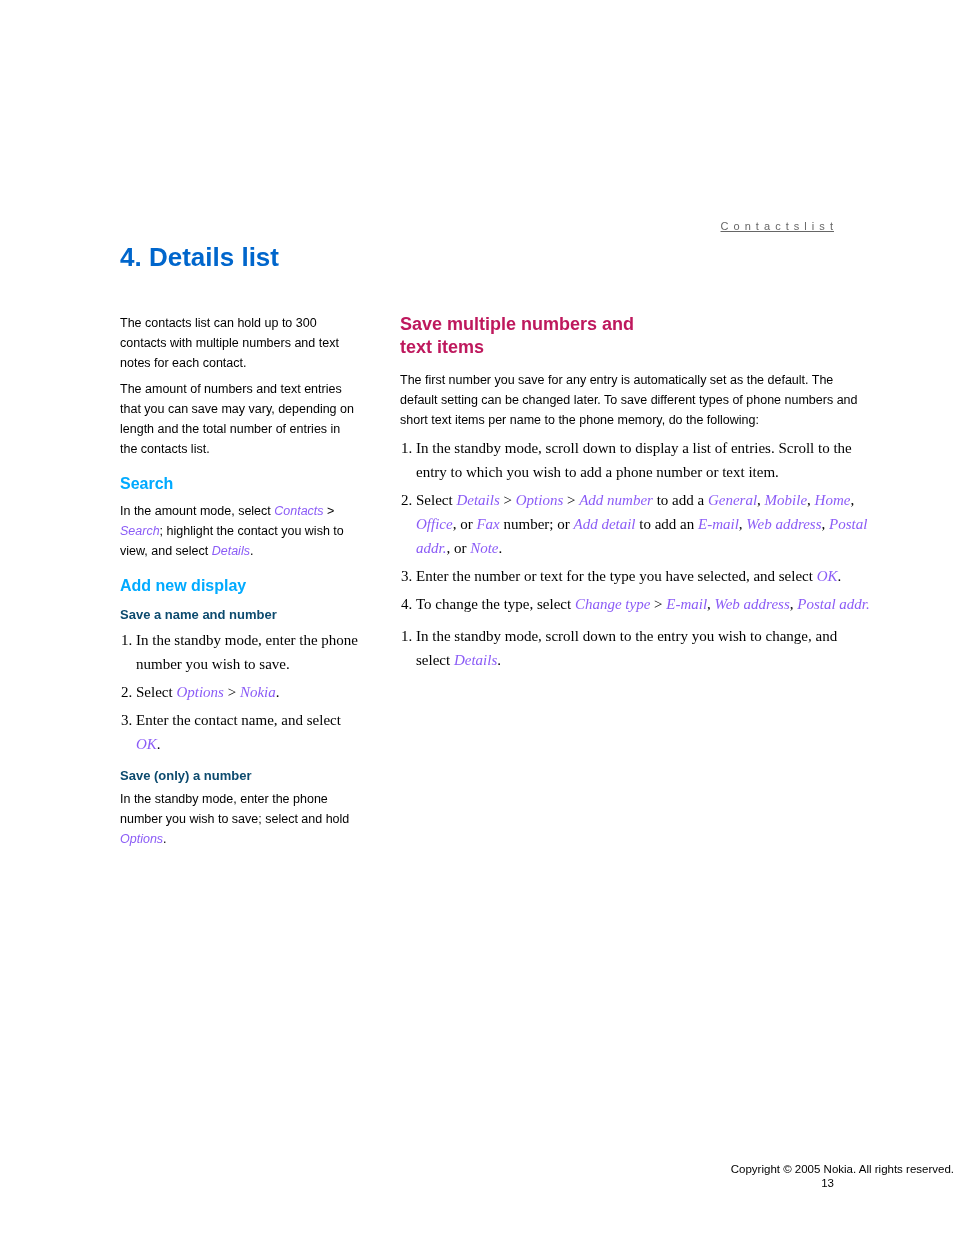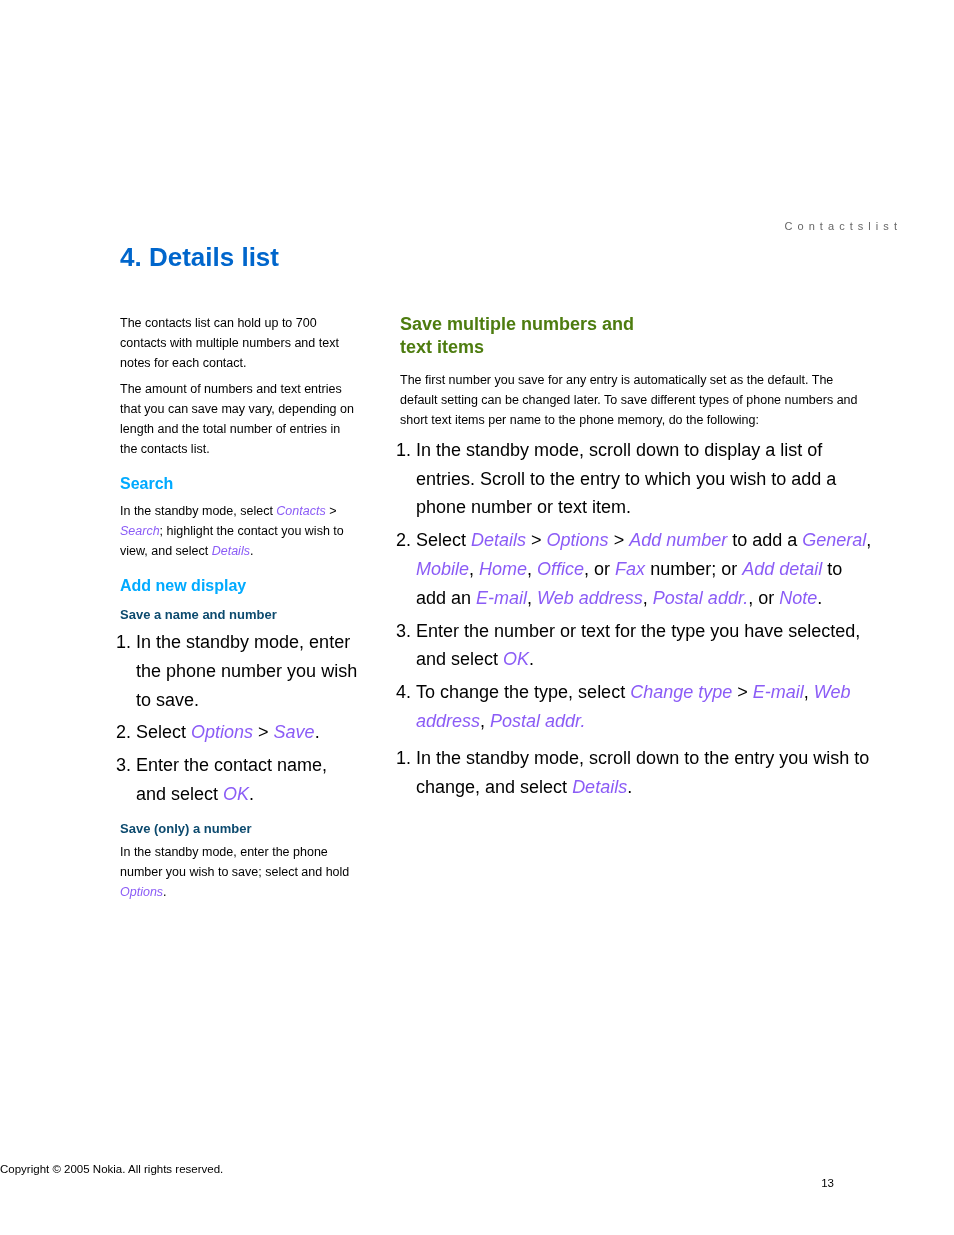--- a/index.html
+++ b/index.html
@@ -20,24 +20,25 @@
     .page {
       width: 954px;
       min-height: 1235px;
       background: #ffffff;
       position: relative;
       padding: 0;
     }
 
     .header-section {
       text-align: right;
-      padding: 220px 56px 10px 0;
+      padding: 220px 120px 10px 0;
       font-size: 11px;
       color: #666666;
       letter-spacing: 1px;
+      text-decoration: underline;
     }
 
     .content-area {
       display: flex;
       padding: 10px 80px 60px 120px;
       gap: 40px;
     }
 
     .left-column {
       width: 240px;
@@ -81,46 +82,47 @@
       color: #000000;
       margin-bottom: 6px;
     }
 
     .ordered-list {
       padding-left: 16px;
       margin-bottom: 8px;
     }
 
     .ordered-list li {
-      font-size: 18px;
+      font-size: 15px;
       line-height: 1.6;
       color: #000000;
       margin-bottom: 4px;
+      font-family: Liberation Serif, serif;
     }
 
     .italic-link {
       font-style: italic;
       color: #8b5cf6;
     }
 
     .right-section-heading {
       font-size: 18px;
       font-weight: bold;
-      color: #4d7c0f;
+      color: #be185d;
       margin-bottom: 10px;
       margin-top: 0;
       line-height: 1.3;
     }
 
     .footer {
       position: absolute;
       bottom: 60px;
       left: 0;
       right: 0;
-      text-align: left;
+      text-align: right;
       font-size: 11.5px;
       color: #000000;
     }
 
     .page-number {
       position: absolute;
       bottom: 46px;
       right: 120px;
       font-size: 11.5px;
       color: #000000;
@@ -139,37 +141,37 @@
     <h1 class="chapter-title">
       <span class="chapter-number">4.</span>
       <span>Details list</span>
     </h1>
   </div>
 
   <div class="content-area">
 
     <div class="left-column">
 
-      <p class="body-text">The contacts list can hold up to 700 contacts with multiple numbers and text notes for each contact.</p>
+      <p class="body-text">The contacts list can hold up to 300 contacts with multiple numbers and text notes for each contact.</p>
       <p class="body-text">The amount of numbers and text entries that you can save may vary, depending on length and the total number of entries in the contacts list.</p>
 
       <h2 class="section-heading">Search</h2>
       <p class="body-text">
-        <span>In the standby mode, select </span><span class="italic-link">Contacts</span><span> &gt; </span><span class="italic-link">Search</span><span>; highlight the contact you wish to view, and select </span><span class="italic-link">Details</span><span>.</span>
+        <span>In the amount mode, select </span><span class="italic-link">Contacts</span><span> &gt; </span><span class="italic-link">Search</span><span>; highlight the contact you wish to view, and select </span><span class="italic-link">Details</span><span>.</span>
       </p>
 
       <h2 class="section-heading">Add new display</h2>
 
       <h3 class="subsection-heading">Save a name and number</h3>
       <ol class="ordered-list">
         <li>
           <span>In the standby mode, enter the phone number you wish to save.</span>
         </li>
         <li>
-          <span>Select <span class="italic-link">Options</span> &gt; <span class="italic-link">Save</span>.</span>
+          <span>Select <span class="italic-link">Options</span> &gt; <span class="italic-link">Nokia</span>.</span>
         </li>
         <li>
           <span>Enter the contact name, and select <span class="italic-link">OK</span>.</span>
         </li>
       </ol>
 
       <h3 class="subsection-heading">Save (only) a number</h3>
       <p class="body-text">
         <span>In the standby mode, enter the phone number you wish to save; select and hold <span class="italic-link">Options</span>.</span>
       </p>

